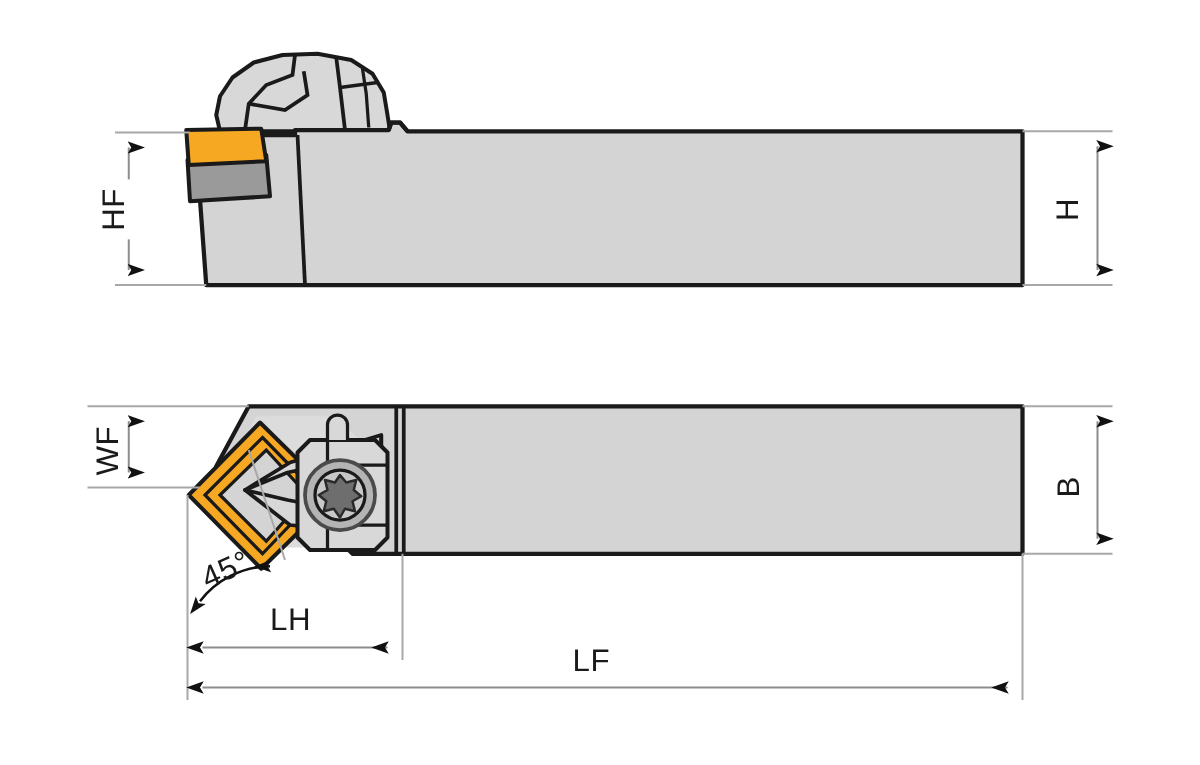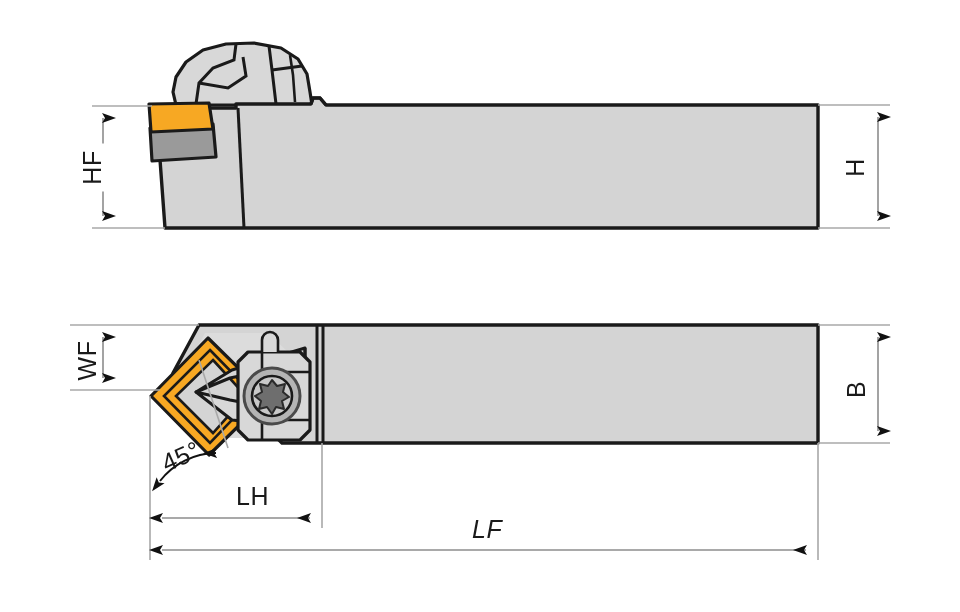--- a/index.html
+++ b/index.html
@@ -162,19 +162,19 @@
   </svg>
 
   <div class="dimlabel rot90" style="left:68px; top:155px; width:48px; text-align:center;">HF</div>
 
   <div class="dimlabel rot90" style="left:835px; top:155px; width:40px; text-align:center;">H</div>
 
   <div class="dimlabel rot90" style="left:62px; top:348px; width:50px; text-align:center;">WF</div>
 
   <div class="dimlabel rot90" style="left:838px; top:377px; width:36px; text-align:center;">B</div>
 
-  <div class="dimlabel" style="left:236px; top:484px;">LH</div>
+  <div class="dimlabel" style="left:216px; top:484px;">LH</div>
 
-  <div class="dimlabel" style="left:472px; top:517px;font-style:italic;">LF</div>
+  <div class="dimlabel" style="left:458px; top:517px;">LF</div>
 
   <div class="dimlabel" style="left:163px; top:452px; transform:rotate(-24deg); transform-origin:0 50%; background:transparent;">45°</div>
 
 </div>
 
 </body></html>

